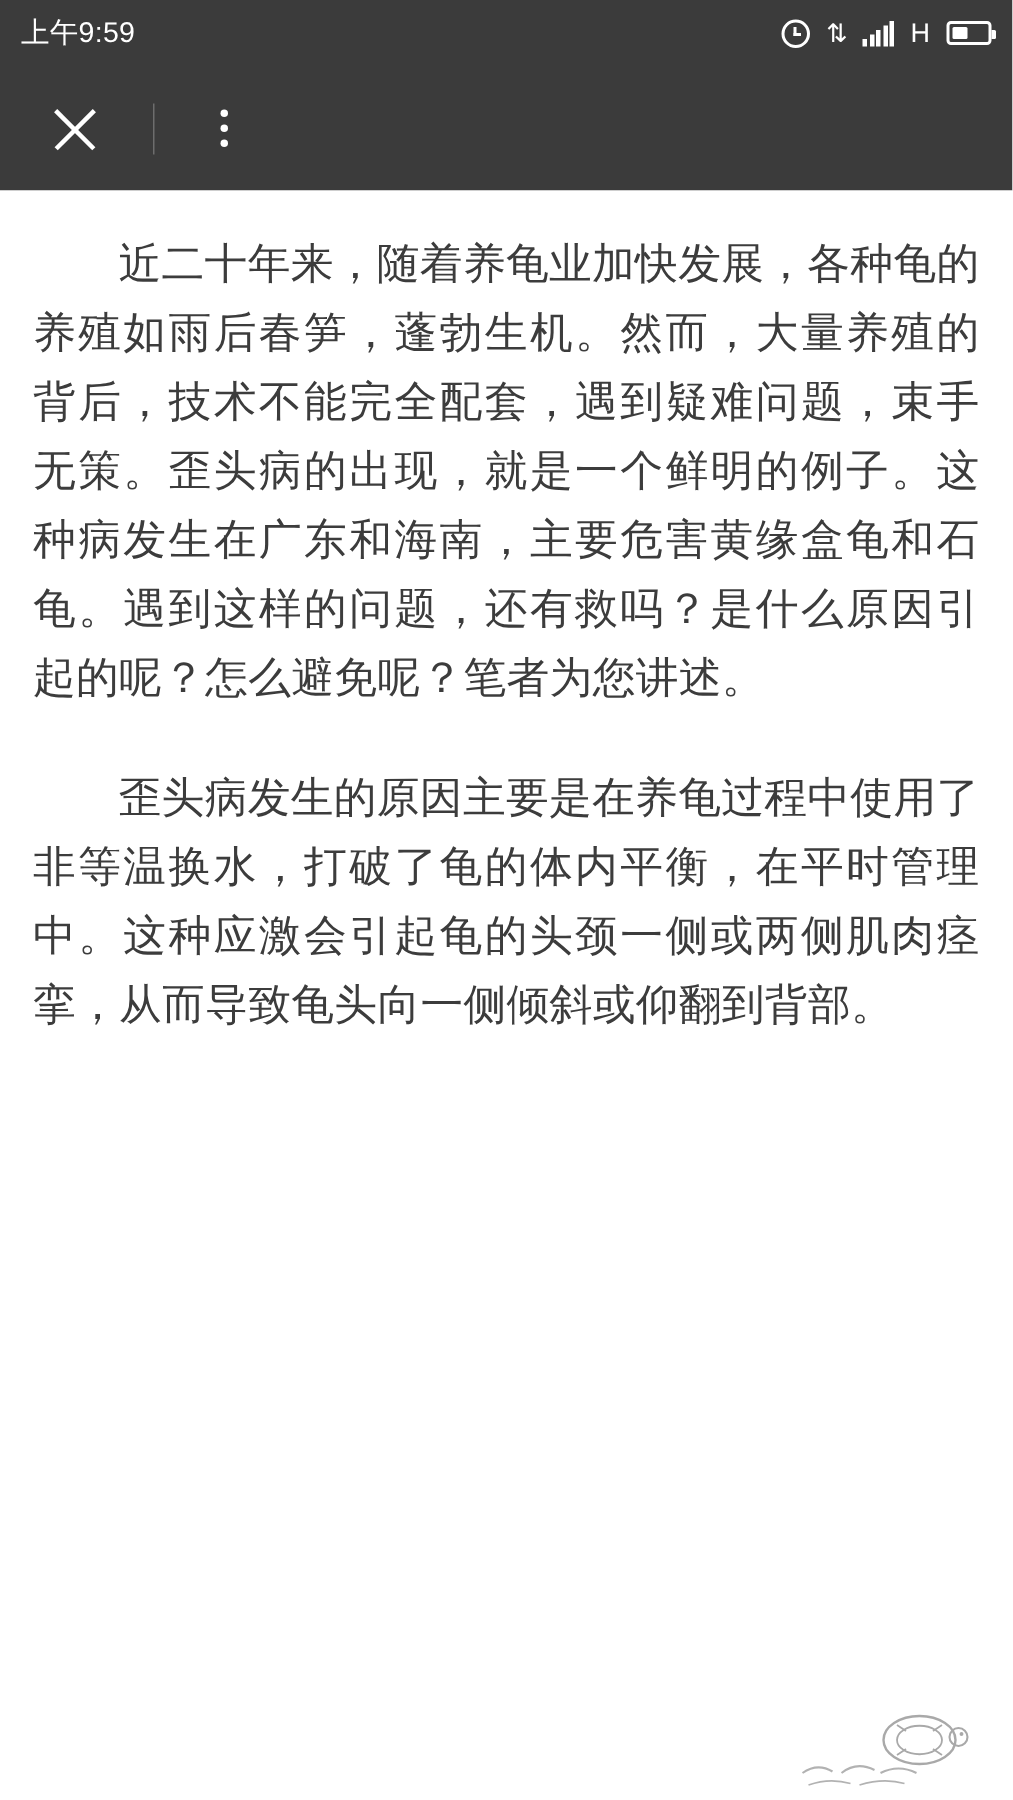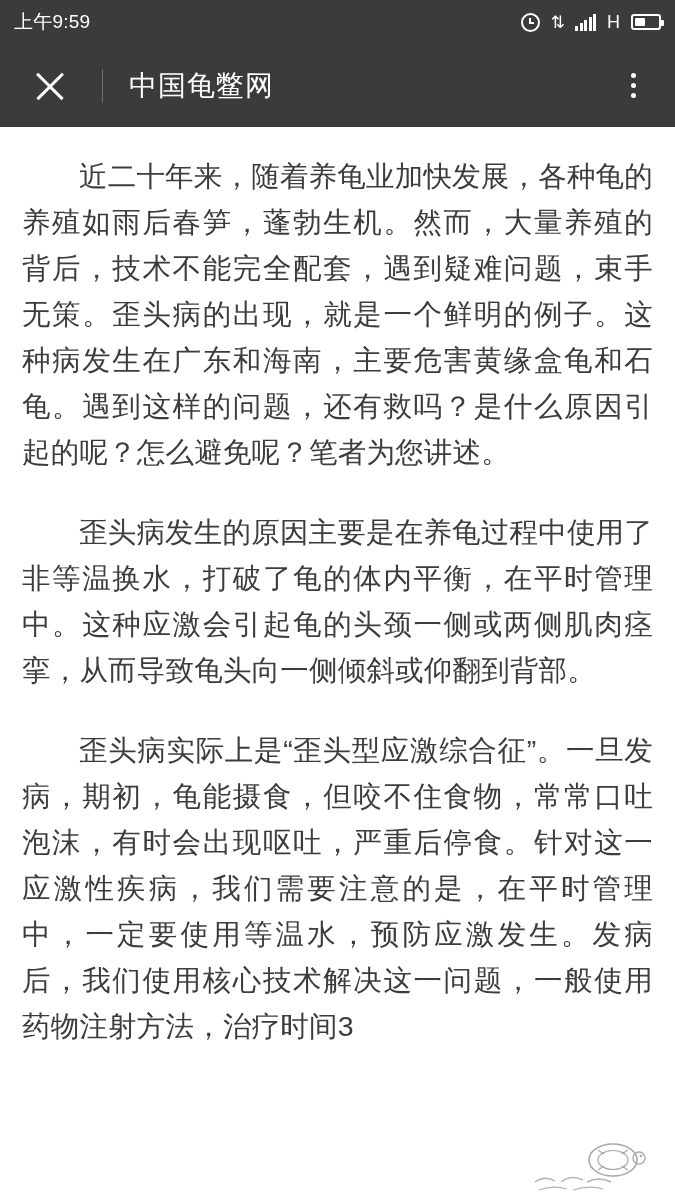--- a/index.html
+++ b/index.html
@@ -230,32 +230,30 @@
     <span class="net-type">H</span>
     <span class="icon-battery">
         <i></i>
       </span>
   </div>
 </div>
 
 <div class="title-bar">
   <div class="close-btn"></div>
   <div class="title-divider"></div>
-  <div class="page-title">中国龟鳖网</div>
   <div class="more-btn">
     <span></span>
       <span></span>
       <span></span>
   </div>
 </div>
 
 <div class="article">
   <p>近二十年来，随着养龟业加快发展，各种龟的养殖如雨后春笋，蓬勃生机。然而，大量养殖的背后，技术不能完全配套，遇到疑难问题，束手无策。歪头病的出现，就是一个鲜明的例子。这种病发生在广东和海南，主要危害黄缘盒龟和石龟。遇到这样的问题，还有救吗？是什么原因引起的呢？怎么避免呢？笔者为您讲述。</p>
   <p>歪头病发生的原因主要是在养龟过程中使用了非等温换水，打破了龟的体内平衡，在平时管理中。这种应激会引起龟的头颈一侧或两侧肌肉痉挛，从而导致龟头向一侧倾斜或仰翻到背部。</p>
-  <p>歪头病实际上是“歪头型应激综合征”。一旦发病，期初，龟能摄食，但咬不住食物，常常口吐泡沫，有时会出现呕吐，严重后停食。针对这一应激性疾病，我们需要注意的是，在平时管理中，一定要使用等温水，预防应激发生。发病后，我们使用核心技术解决这一问题，一般使用药物注射方法，治疗时间3</p>
 
   <svg class="watermark" viewBox="0 0 130 58">
     <ellipse cx="86" cy="22" rx="24" ry="16" fill="none" stroke="#9a9a9a" stroke-width="1.6"></ellipse>
     <ellipse cx="86" cy="22" rx="15" ry="9.5" fill="none" stroke="#9a9a9a" stroke-width="1.2"></ellipse>
     <path d="M71 12 l6 4 M101 12 l-6 4 M71 32 l6 -4 M101 32 l-6 -4" stroke="#9a9a9a" stroke-width="1.2" fill="none"></path>
     <circle cx="112" cy="20" r="6" fill="none" stroke="#9a9a9a" stroke-width="1.4"></circle>
     <circle cx="114" cy="18" r="1.3" fill="#9a9a9a"></circle>
     <path d="M8 44 q10 -7 20 -1 M34 44 q10 -8 22 -2 M60 44 q12 -6 24 0" stroke="#a5a5a5" stroke-width="1.4" fill="none"></path>
     <path d="M12 52 q14 -5 28 -1 M46 52 q16 -5 30 -1" stroke="#a5a5a5" stroke-width="1.2" fill="none"></path>
   </svg>

